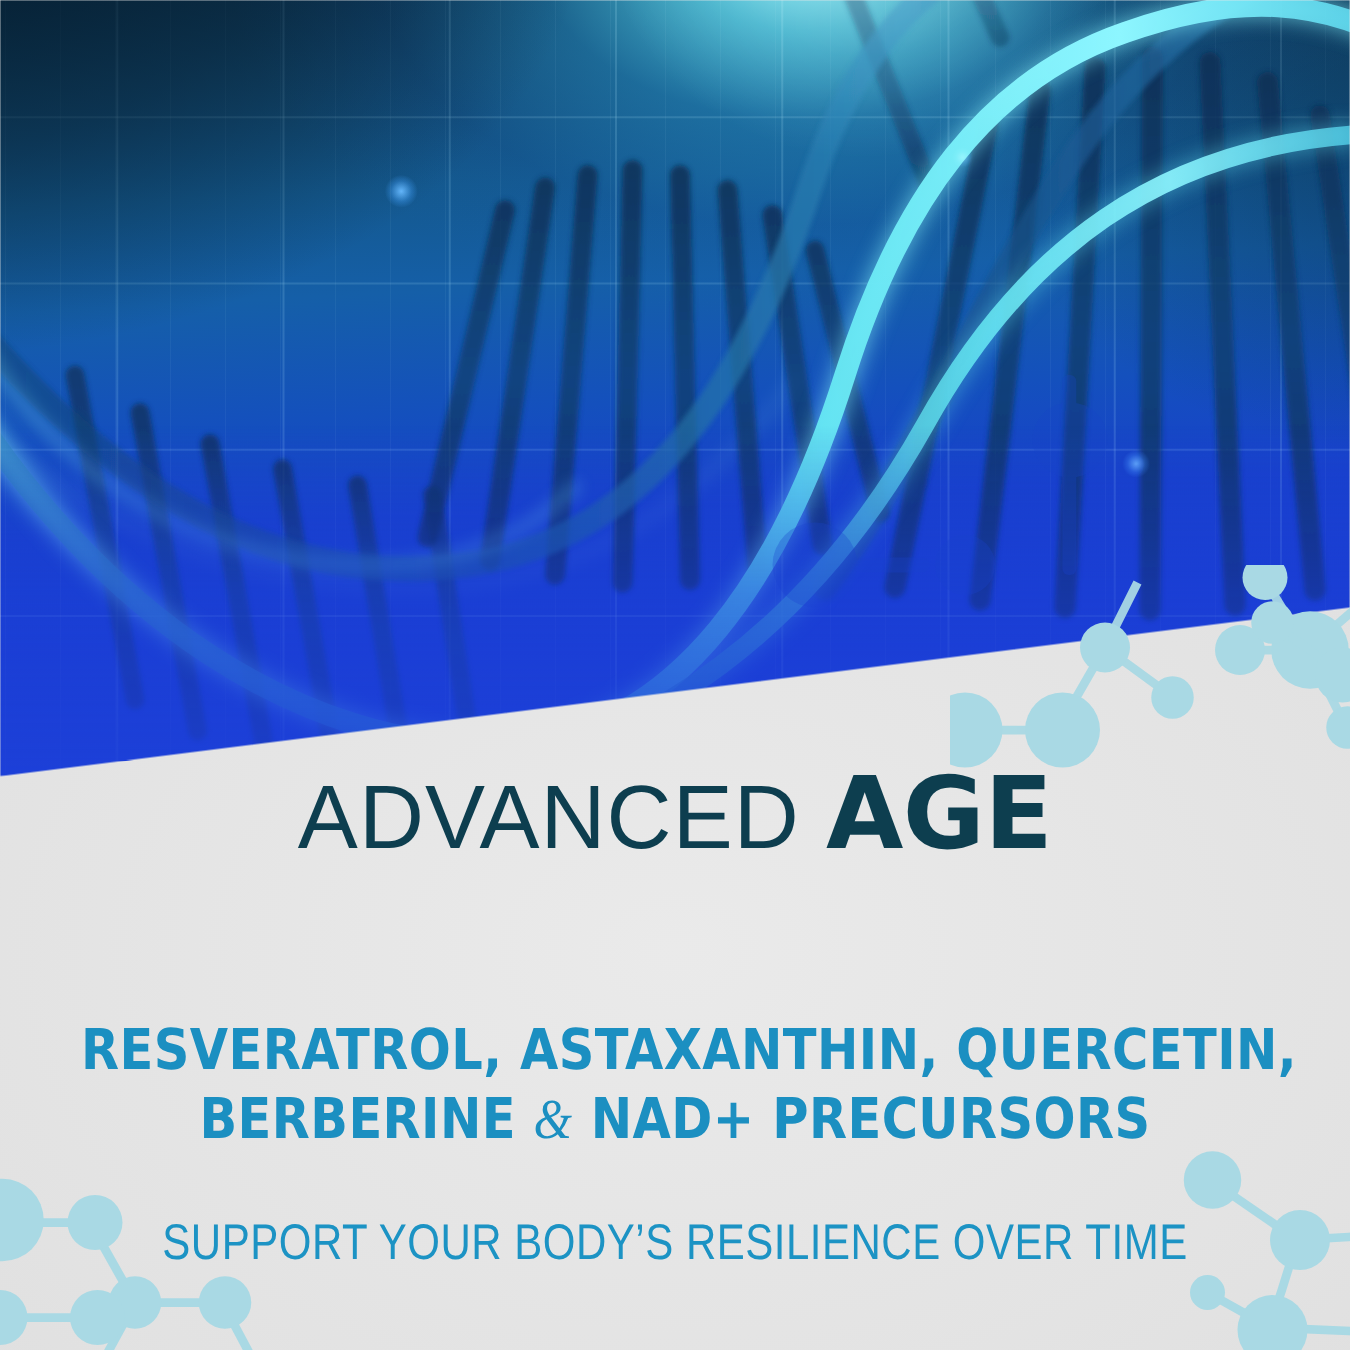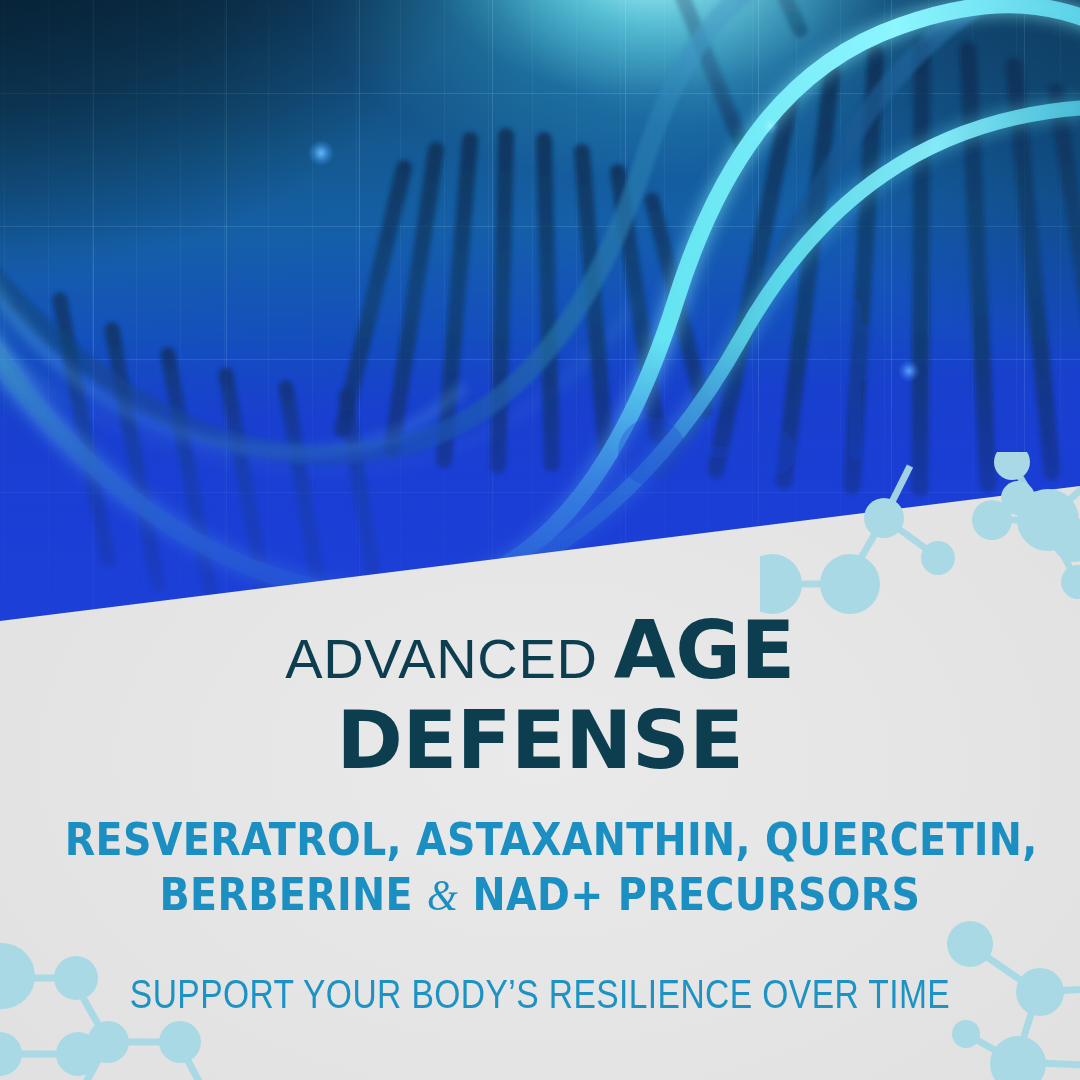--- a/index.html
+++ b/index.html
@@ -99,21 +99,21 @@
   #title-wrap { position:absolute; left:0; top:612px; width:1080px; }
   .title-line {
     line-height:0.97;
     color:#0d3e4f;
     letter-spacing:0.005em;
     white-space:nowrap;
   }
   .t-light {
     font-family:"Liberation Sans", sans-serif;
     font-weight:300;
-    font-size:56px;
+    font-size:72px;
     letter-spacing:0.012em;
   }
   .t-bold {
     font-family:"DejaVu Sans", sans-serif;
     font-weight:bold;
     font-size:80px;
     letter-spacing:-0.005em;
   }
   #line2 { margin-top:12px; }
 
@@ -339,21 +339,20 @@
     <circle cx="108" cy="44" r="22"></circle>
   </g>
 </svg>
 
 <div id="copy">
 
   <div id="title-wrap">
     <div class="title-line" id="line1">
       <span class="t-light">ADVANCED</span><span class="t-light">&nbsp;</span><span class="t-bold">AGE</span>
     </div>
-    <div class="title-line t-bold" id="line2">DEFENSE</div>
   </div>
 
   <div id="ingredients">
     <div id="ing-l1">RESVERATROL, ASTAXANTHIN, QUERCETIN,</div>
     <div id="ing-l2"><span>BERBERINE</span><span>&nbsp;</span><span class="amp">&amp;</span><span>&nbsp;</span><span>NAD+ PRECURSORS</span></div>
   </div>
 
   <div id="tagline">SUPPORT YOUR BODY’S RESILIENCE OVER TIME</div>
 
 </div>

